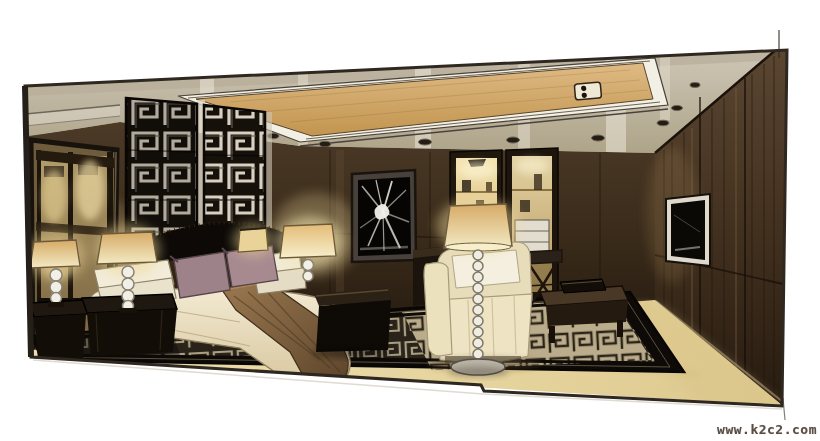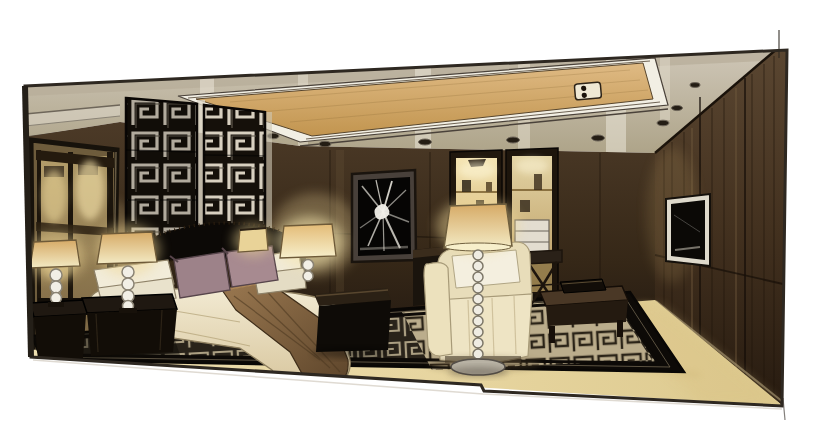--- a/index.html
+++ b/index.html
@@ -455,13 +455,14 @@
 
 <g fill="none" stroke="#2e2821">
   <path d="M25,86 L787,50 L782,406 L484,391 L481,385 L31,357 Z" stroke-width="3"></path>
   <line x1="25" y1="86" x2="31" y2="357" stroke-width="6" stroke="#241f18"></line>
   <line x1="779" y1="30" x2="779" y2="58" stroke-width="1.5" opacity=".7"></line>
   <line x1="783" y1="398" x2="785" y2="420" stroke-width="1.2" opacity=".6"></line>
   <path d="M33,360 L483,394 L782,409" stroke="#c9c2b4" stroke-width="1.5" opacity=".6"></path>
 </g>
 </svg>
 
+<figcaption class="watermark">www.k2c2.com</figcaption>
 </figure>
 
 </body></html>

